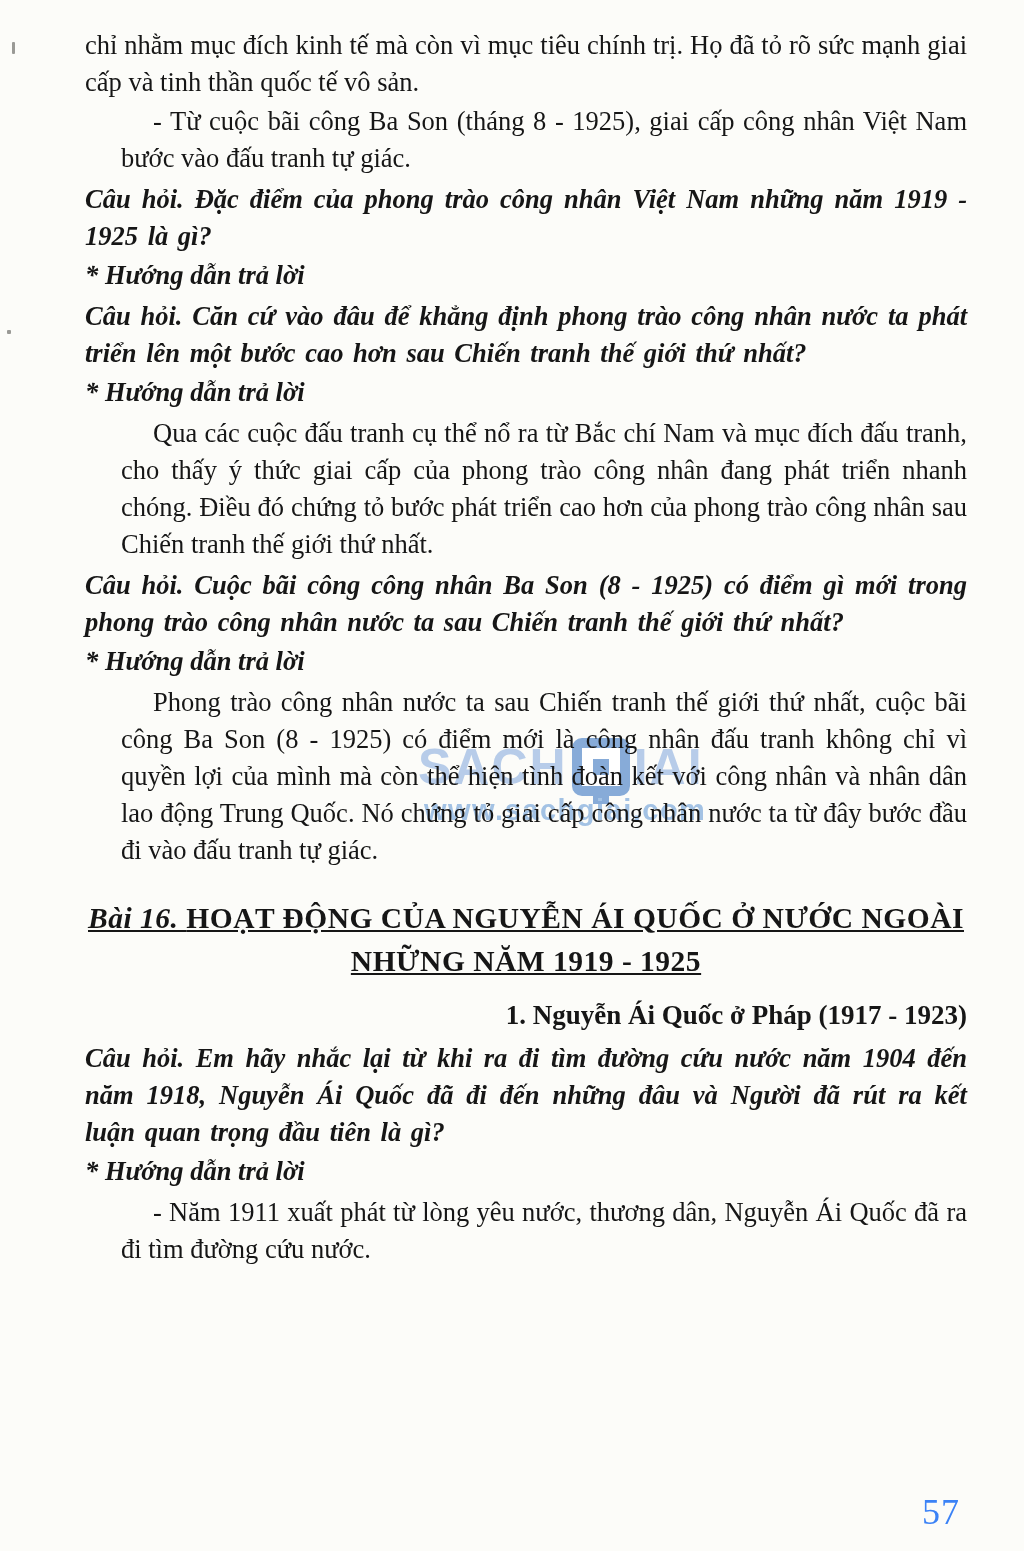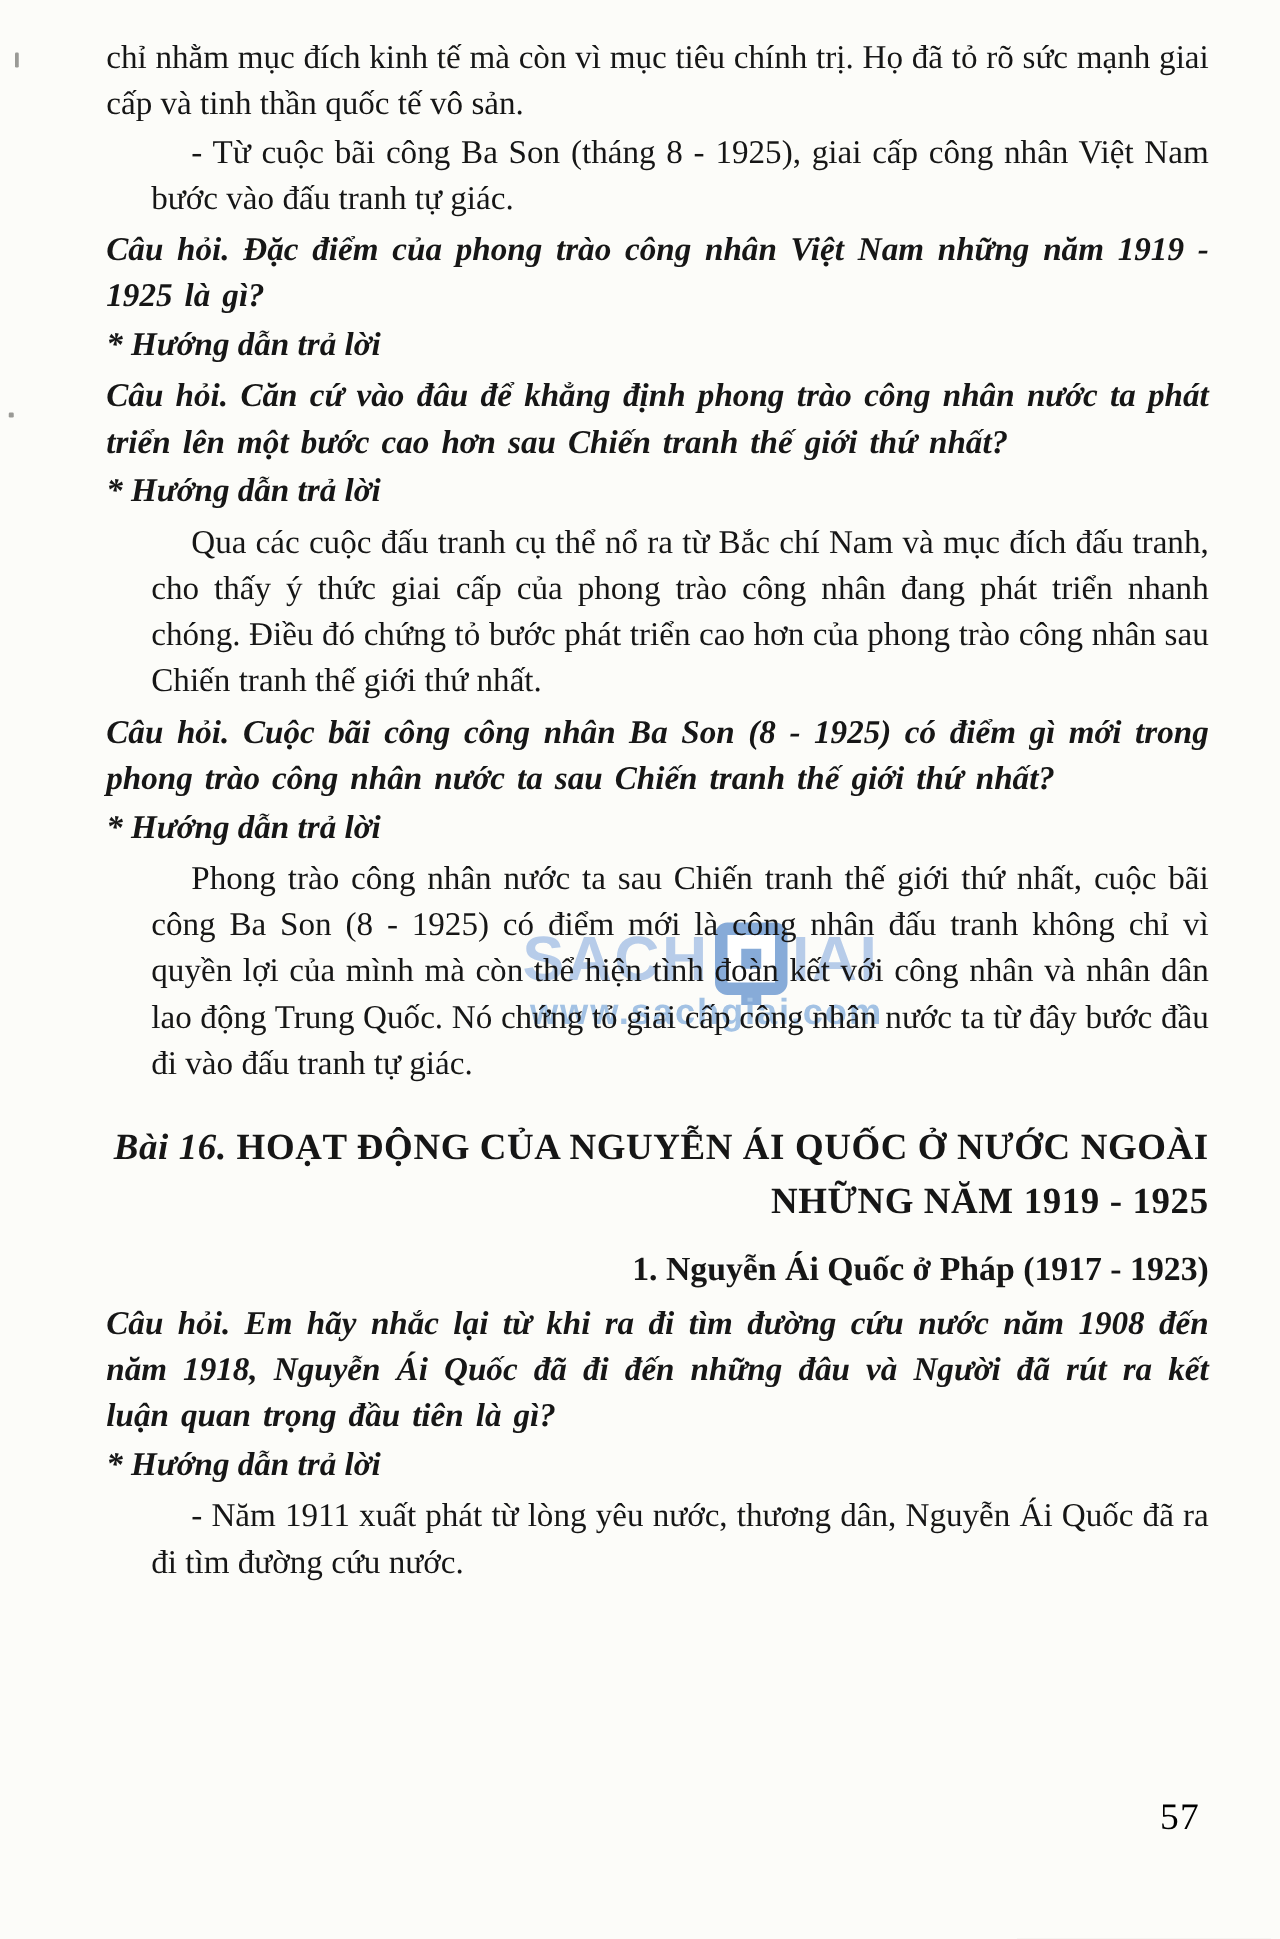--- a/index.html
+++ b/index.html
@@ -74,39 +74,40 @@
     word-spacing: 3px;
   }
   .content p.guide {
     font-weight: bold; font-style: italic;
     text-align: left;
     margin: 2px 0 4px 0;
   }
   h1.chapter-title {
     font-size: 29.5px;
     font-weight: bold;
-    text-align: right;
+    text-align: center;
     line-height: 43px;
     margin: 28px 0 14px 0;
     letter-spacing: 0.5px;
+    text-decoration: underline;
   }
   h1.chapter-title .chapter-prefix { font-style: italic; }
   h2.section-heading {
     font-size: 27px;
     font-weight: bold;
     margin: 12px 0 6px 0;
     line-height: 37px;
     text-align: right;
   }
   .page-number {
     position: absolute; z-index: 2;
-    right: 64px; top: 1437px;
-    font-size: 30px;
+    right: 64px; top: 1491px;
+    font-size: 36px;
     letter-spacing: 1px;
-    color: #000000;
+    color: #3b82f6;
   }
 </style>
 </head>
 <body>
 
 <div class="page">
 
   <span class="speck s1"></span>
   <span class="speck s2"></span>
 
@@ -128,20 +129,20 @@
       <p class="question">Câu hỏi. Đặc điểm của phong trào công nhân Việt Nam những năm 1919 - 1925 là gì?</p>
       <p class="guide">* Hướng dẫn trả lời</p>
       <p class="question">Câu hỏi. Căn cứ vào đâu để khẳng định phong trào công nhân nước ta phát triển lên một bước cao hơn sau Chiến tranh thế giới thứ nhất?</p>
       <p class="guide">* Hướng dẫn trả lời</p>
       <p class="body indent">Qua các cuộc đấu tranh cụ thể nổ ra từ Bắc chí Nam và mục đích đấu tranh, cho thấy ý thức giai cấp của phong trào công nhân đang phát triển nhanh chóng. Điều đó chứng tỏ bước phát triển cao hơn của phong trào công nhân sau Chiến tranh thế giới thứ nhất.</p>
       <p class="question">Câu hỏi. Cuộc bãi công công nhân Ba Son (8 - 1925) có điểm gì mới trong phong trào công nhân nước ta sau Chiến tranh thế giới thứ nhất?</p>
       <p class="guide">* Hướng dẫn trả lời</p>
       <p class="body indent">Phong trào công nhân nước ta sau Chiến tranh thế giới thứ nhất, cuộc bãi công Ba Son (8 - 1925) có điểm mới là công nhân đấu tranh không chỉ vì quyền lợi của mình mà còn thể hiện tình đoàn kết với công nhân và nhân dân lao động Trung Quốc. Nó chứng tỏ giai cấp công nhân nước ta từ đây bước đầu đi vào đấu tranh tự giác.</p>
       <h1 class="chapter-title"><span class="chapter-prefix">Bài 16. </span><span>HOẠT ĐỘNG CỦA NGUYỄN ÁI QUỐC Ở NƯỚC NGOÀI</span><br><span>NHỮNG NĂM 1919 - 1925</span></h1>
       <h2 class="section-heading">1. Nguyễn Ái Quốc ở Pháp (1917 - 1923)</h2>
-      <p class="question">Câu hỏi. Em hãy nhắc lại từ khi ra đi tìm đường cứu nước năm 1908 đến năm 1918, Nguyễn Ái Quốc đã đi đến những đâu và Người đã rút ra kết luận quan trọng đầu tiên là gì?</p>
+      <p class="question">Câu hỏi. Em hãy nhắc lại từ khi ra đi tìm đường cứu nước năm 1904 đến năm 1918, Nguyễn Ái Quốc đã đi đến những đâu và Người đã rút ra kết luận quan trọng đầu tiên là gì?</p>
       <p class="guide">* Hướng dẫn trả lời</p>
       <p class="body indent">- Năm 1911 xuất phát từ lòng yêu nước, thương dân, Nguyễn Ái Quốc đã ra đi tìm đường cứu nước.</p>
     </main>
 
   <div class="page-number">57</div>
 
 </div>
 
 </body></html>

